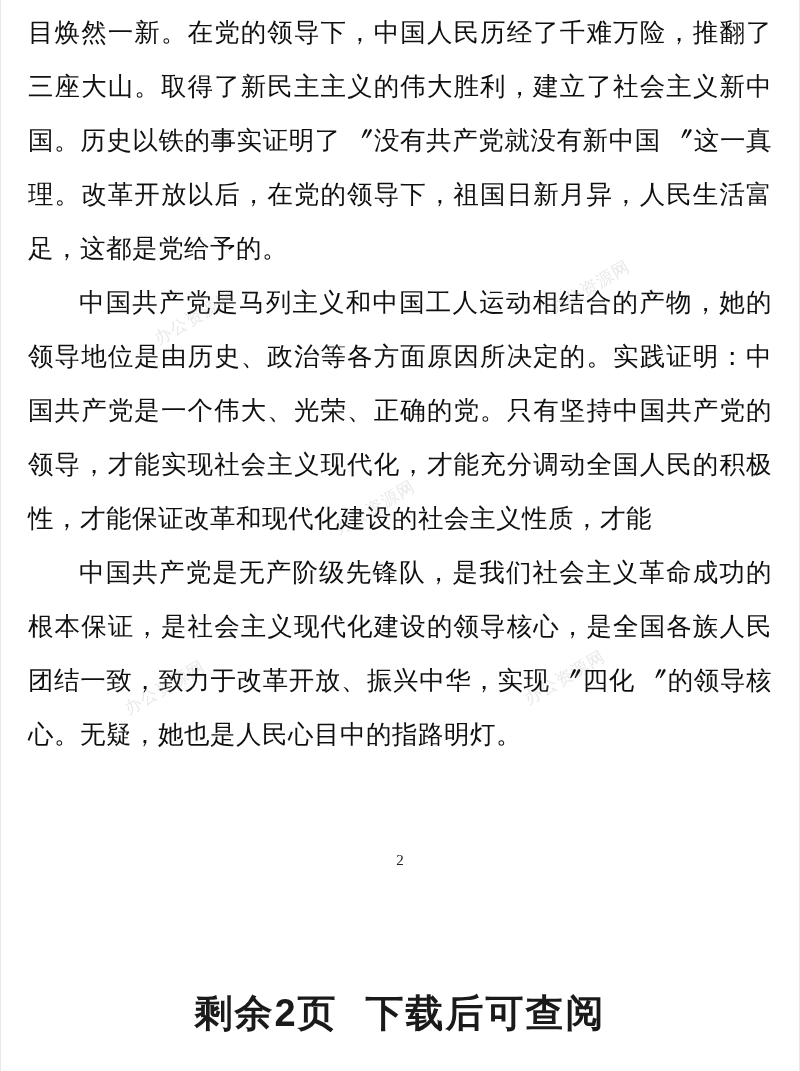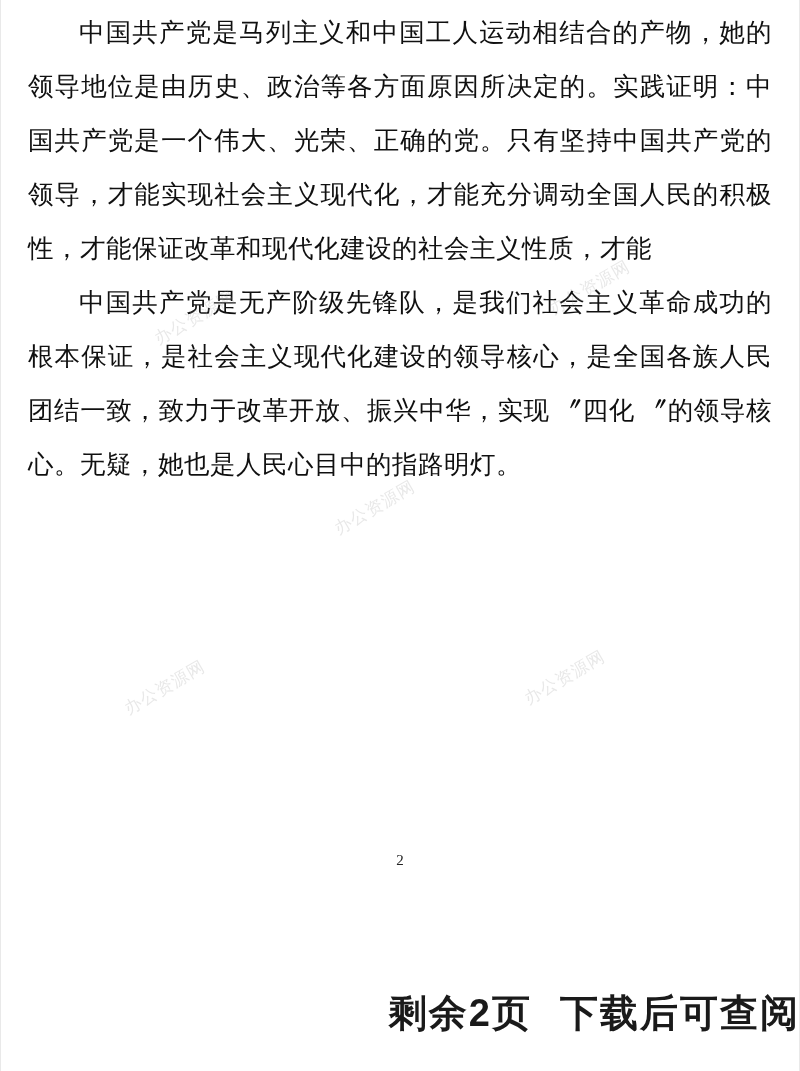--- a/index.html
+++ b/index.html
@@ -68,21 +68,21 @@
     font-size: 15px;
     color: #222;
     font-family: "Liberation Serif", "DejaVu Serif", serif;
   }
 
   .footer-banner {
     position: absolute;
     top: 988px;
     left: 0;
     width: 800px;
-    text-align: right;
+    text-align: center;
     font-size: 38px;
     font-weight: bold;
     color: #1a1a1a;
     letter-spacing: 2px;
     font-family: "Liberation Sans", "DejaVu Sans", sans-serif;
   }
   .footer-banner .gap {
     display: inline-block;
     width: 28px;
   }
@@ -108,20 +108,21 @@
 </style>
 </head>
 <body>
 
 <div class="page">
 
   <div class="page-edge-left"></div>
   <div class="page-edge-right"></div>
 
   <div class="doc-body">
+    <p class="para">目焕然一新。在党的领导下，中国人民历经了千难万险，推翻了三座大山。取得了新民主主义的伟大胜利，建立了社会主义新中国。历史以铁的事实证明了 〞没有共产党就没有新中国 〞这一真理。改革开放以后，在党的领导下，祖国日新月异，人民生活富足，这都是党给予的。</p>
     <p class="para indent">中国共产党是马列主义和中国工人运动相结合的产物，她的领导地位是由历史、政治等各方面原因所决定的。实践证明：中国共产党是一个伟大、光荣、正确的党。只有坚持中国共产党的领导，才能实现社会主义现代化，才能充分调动全国人民的积极性，才能保证改革和现代化建设的社会主义性质，才能</p>
     <p class="para indent">中国共产党是无产阶级先锋队，是我们社会主义革命成功的根本保证，是社会主义现代化建设的领导核心，是全国各族人民团结一致，致力于改革开放、振兴中华，实现 〞四化 〞的领导核心。无疑，她也是人民心目中的指路明灯。</p>
   </div>
 
   <div class="watermark wm1">办公资源网</div>
   <div class="watermark wm2">办公资源网</div>
   <div class="watermark wm5">办公资源网</div>
   <div class="watermark wm3">办公资源网</div>
   <div class="watermark wm4">办公资源网</div>
 

